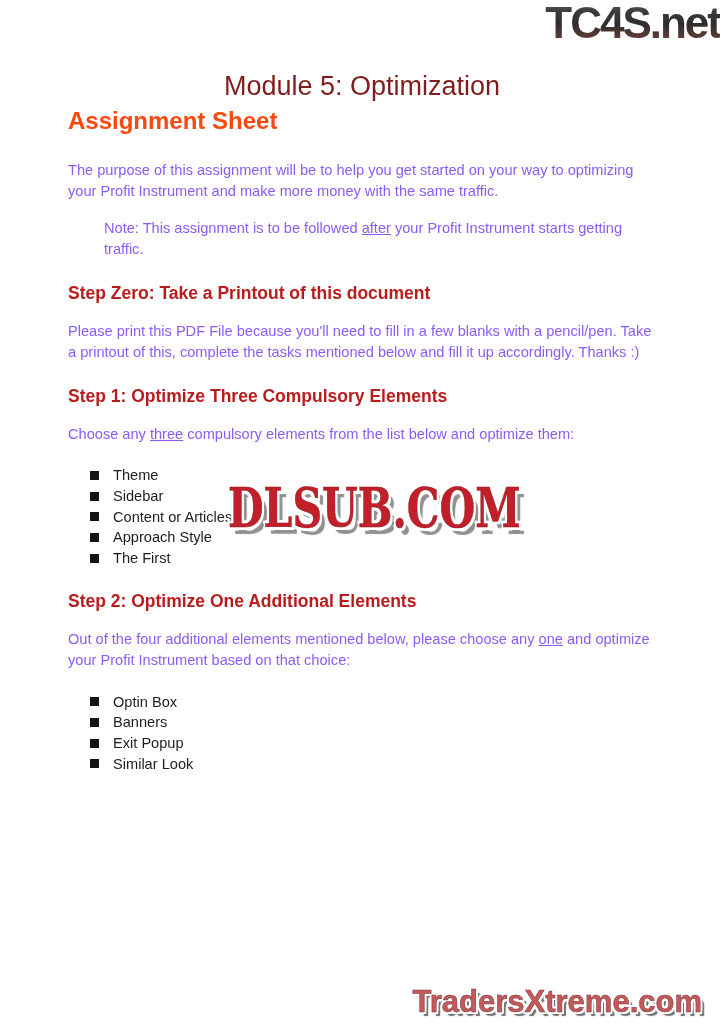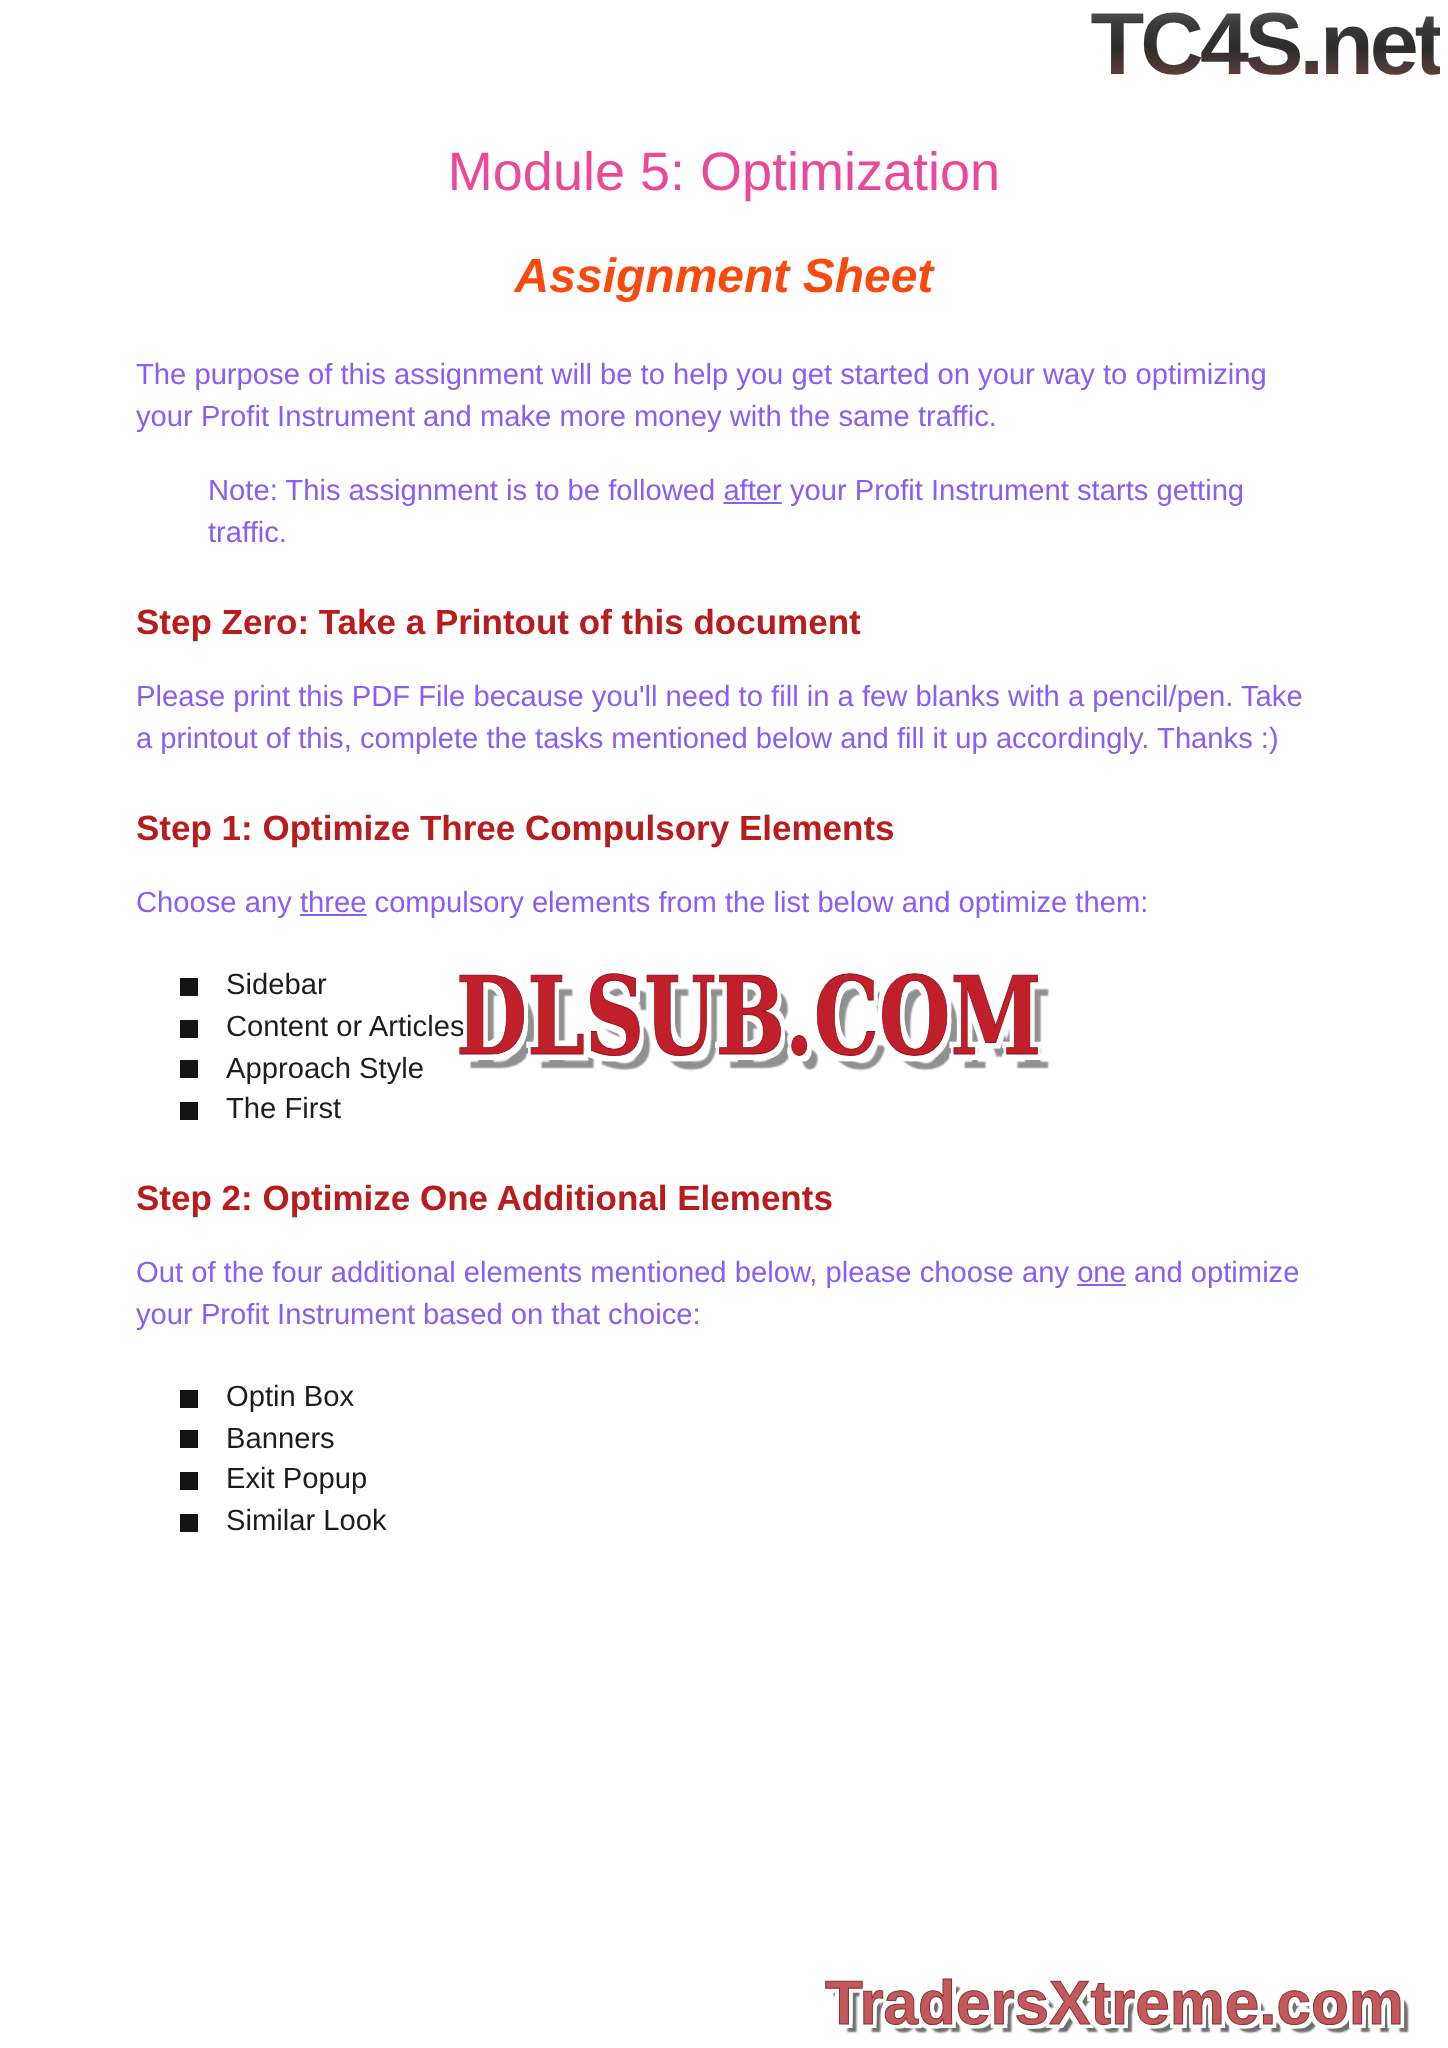--- a/index.html
+++ b/index.html
@@ -20,25 +20,25 @@
     font-size:44px; font-weight:700; letter-spacing:-2px;
     font-family:"Liberation Sans", sans-serif;
     background:linear-gradient(180deg,#6e6e6e 0%,#3a3a3a 28%,#2d2d2d 52%,#5c3b35 78%,#946055 100%);
     -webkit-background-clip:text; background-clip:text;
     color:transparent;
     white-space:nowrap;
   }
 
   .doc-title {
     margin:70px 0 0; text-align:center;
-    font-size:27px; font-weight:400; line-height:32px; color:#ec4899;
+    font-size:27px; font-weight:400; line-height:32px; color:#7f1d1d;
   }
   .doc-subtitle {
-    margin:22px 0 0; text-align:center;
-    font-size:24px; font-weight:700; line-height:30px; color:#f8490e;font-style:italic;
+    margin:4px 0 0; 
+    font-size:24px; font-weight:700; line-height:30px; color:#f8490e;
   }
 
   p { margin:0; font-size:14.6px; line-height:21px; color:#8b5cf6; }
   .p-purpose { margin-top:24px; }
   .p-note { margin-top:16px;margin-left:36px; }
   .p-body { margin-top:17px; }
   .u { text-decoration:underline; }
 
   h3.step-heading {
     margin:22px 0 0; font-size:17.5px; font-weight:700;
@@ -106,20 +106,24 @@
 
     <h3 class="step-heading">Step Zero: Take a Printout of this document</h3>
     <p class="p-body">Please print this PDF File because you'll need to fill in a few blanks with a pencil/pen. Take a printout of this, complete the tasks mentioned below and fill it up accordingly. Thanks :)</p>
 
     <h3 class="step-heading">Step 1: Optimize Three Compulsory Elements</h3>
     <p class="p-body"><span>Choose any </span><span class="u">three</span><span> compulsory elements from the list below and optimize them:</span></p>
 
     <ul class="square-list">
       <li>
           <span class="sq"></span>
+          <span>Theme</span>
+        </li>
+      <li>
+          <span class="sq"></span>
           <span>Sidebar</span>
         </li>
       <li>
           <span class="sq"></span>
           <span>Content or Articles</span>
         </li>
       <li>
           <span class="sq"></span>
           <span>Approach Style</span>
         </li>

